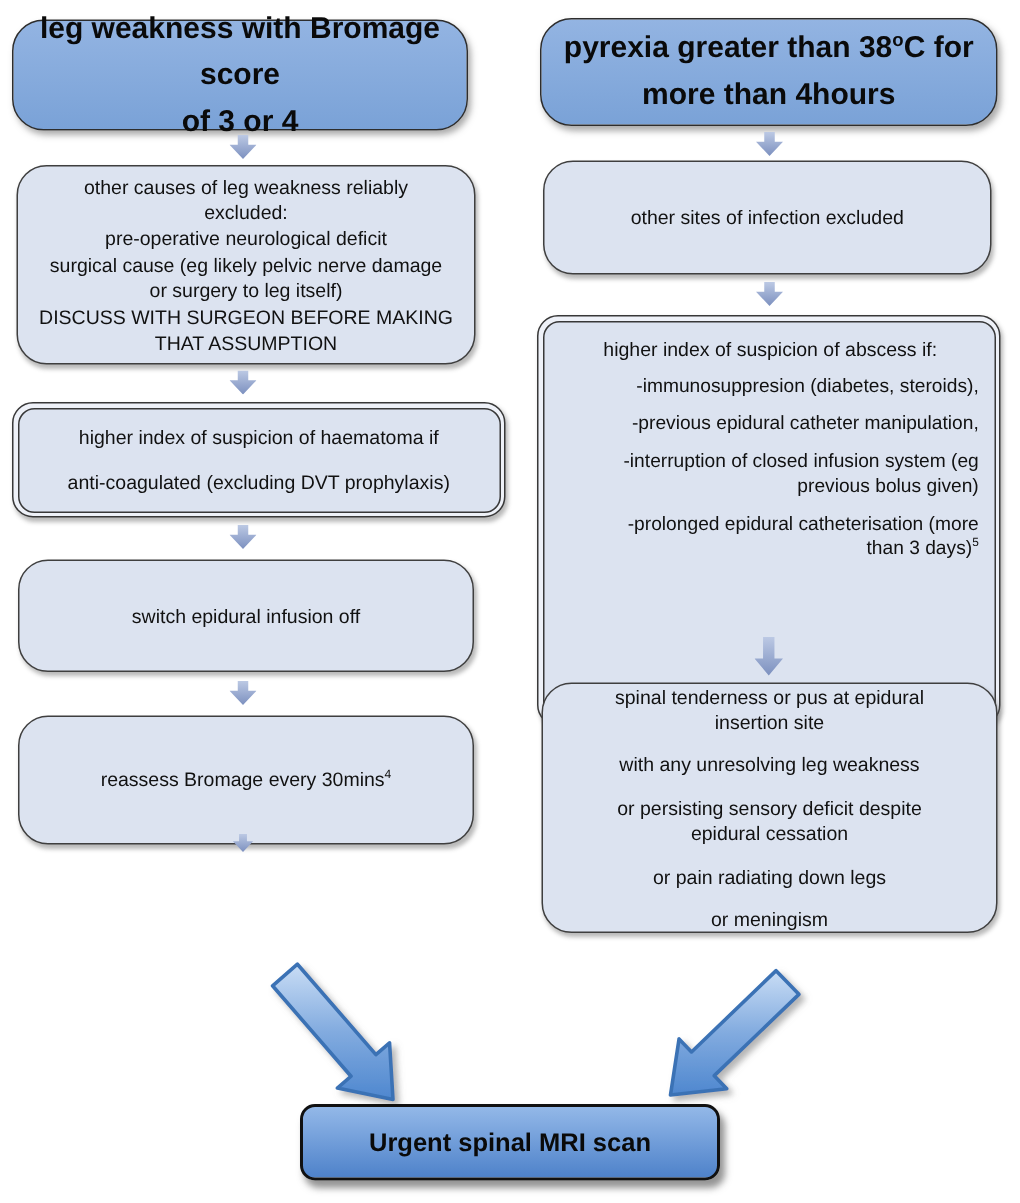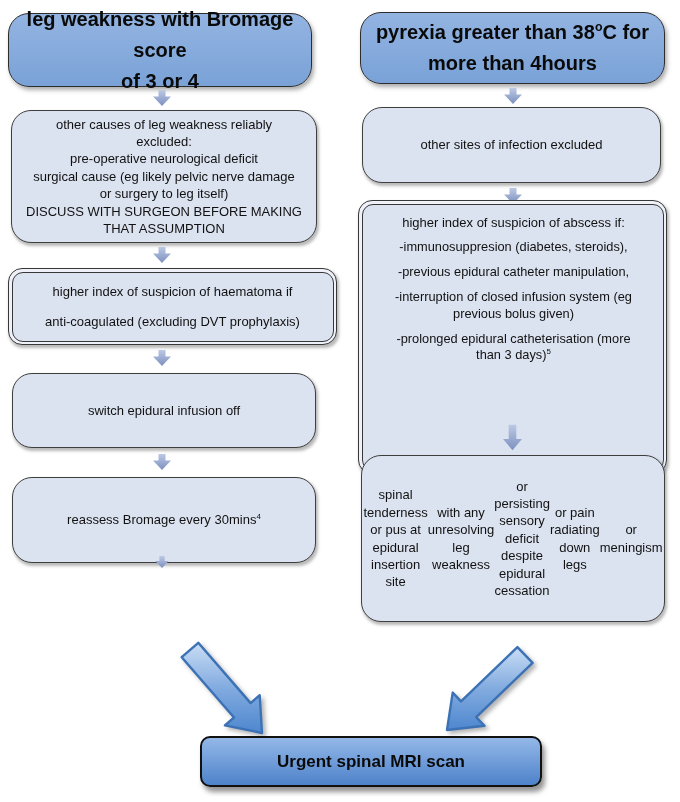--- a/index.html
+++ b/index.html
@@ -17,29 +17,29 @@
        box-shadow:2px 3px 4px rgba(90,90,90,.5);color:#0a0a0a}
 
   .dbl{position:absolute;border:1.4px solid #383838;border-radius:14px;padding:2.5px;background:#eef1f8;
        box-shadow:1.5px 2.5px 3px rgba(100,100,100,.45)}
   .dbl-inner{width:100%;height:100%;border:1.3px solid #383838;border-radius:11px;background:var(--box_fill,#dce3f0);
        display:flex;flex-direction:column;align-items:center;justify-content:center;text-align:center;font-size:13px}
   .haem .txt{white-space:pre-line;line-height:2.3}
 
   .abscess-inner{justify-content:flex-start;padding:10px 10px 4px 12px;align-items:stretch}
   .abscess-title{text-align:center;font-size:13px;margin-bottom:9px;white-space:pre-line}
-  .abscess-item{text-align:center;font-size:12.8px;line-height:1.28;margin-bottom:9px;white-space:pre-line}
+  .abscess-item{text-align:right;font-size:12.8px;line-height:1.28;margin-bottom:9px;white-space:pre-line}
 
-  .symptoms{flex-direction:row;padding:20px 6px}
+  .symptoms{flex-direction:column;padding:20px 6px}
   .symptoms p{margin:5.5px 0;white-space:pre-line}
   .symptoms b{font-weight:normal}
 
   sup{font-size:.62em;vertical-align:super;line-height:0}
 
-  .mri{position:absolute;left:200px;top:736px;width:342px;height:51px;border:2.6px solid #111;border-radius:10px;
+  .mri{position:absolute;left:200px;top:736px;width:280px;height:51px;border:2.6px solid #111;border-radius:10px;
        background:linear-gradient(180deg,var(--mri_fill_top,#93b8e8),var(--mri_fill_bottom,#4e82ca));
        display:flex;align-items:center;justify-content:center;font-weight:bold;font-size:17px;color:#0a0a0a;
        box-shadow:3px 5px 5px rgba(60,60,60,.55)}
 
   .sa{position:absolute}
   svg{display:block}
 </style>
 </head>
 <body>
 
@@ -123,21 +123,21 @@
   </svg>
 
   <div class="box" style="left:362px;top:107px;width:299px;height:76px">
     <div class="txt">other sites of infection excluded</div>
   </div>
 
   <svg class="sa" style="left:504px;top:188px" width="18" height="16" viewBox="0 0 18 16">
     <polygon points="5.5,0 12.5,0 12.5,6.5 18,6.5 9,16 0,6.5 5.5,6.5" fill="url(#sag)"></polygon>
   </svg>
 
-  <div class="dbl" style="left:358px;top:200px;width:309px;height:274px">
+  <div class="dbl" style="left:358px;top:210px;width:309px;height:274px">
     <div class="dbl-inner abscess-inner">
       <div class="abscess-title">higher index of suspicion of abscess if:</div>
       <div class="abscess-item"><span>-immunosuppresion (diabetes, steroids),</span></div>
       <div class="abscess-item"><span>-previous epidural catheter manipulation,</span></div>
       <div class="abscess-item"><span>-interruption of closed infusion system (eg
 previous bolus given)</span></div>
       <div class="abscess-item"><span>-prolonged epidural catheterisation (more
 than 3 days)</span><sup>5</sup></div>
     </div>
   </div>

